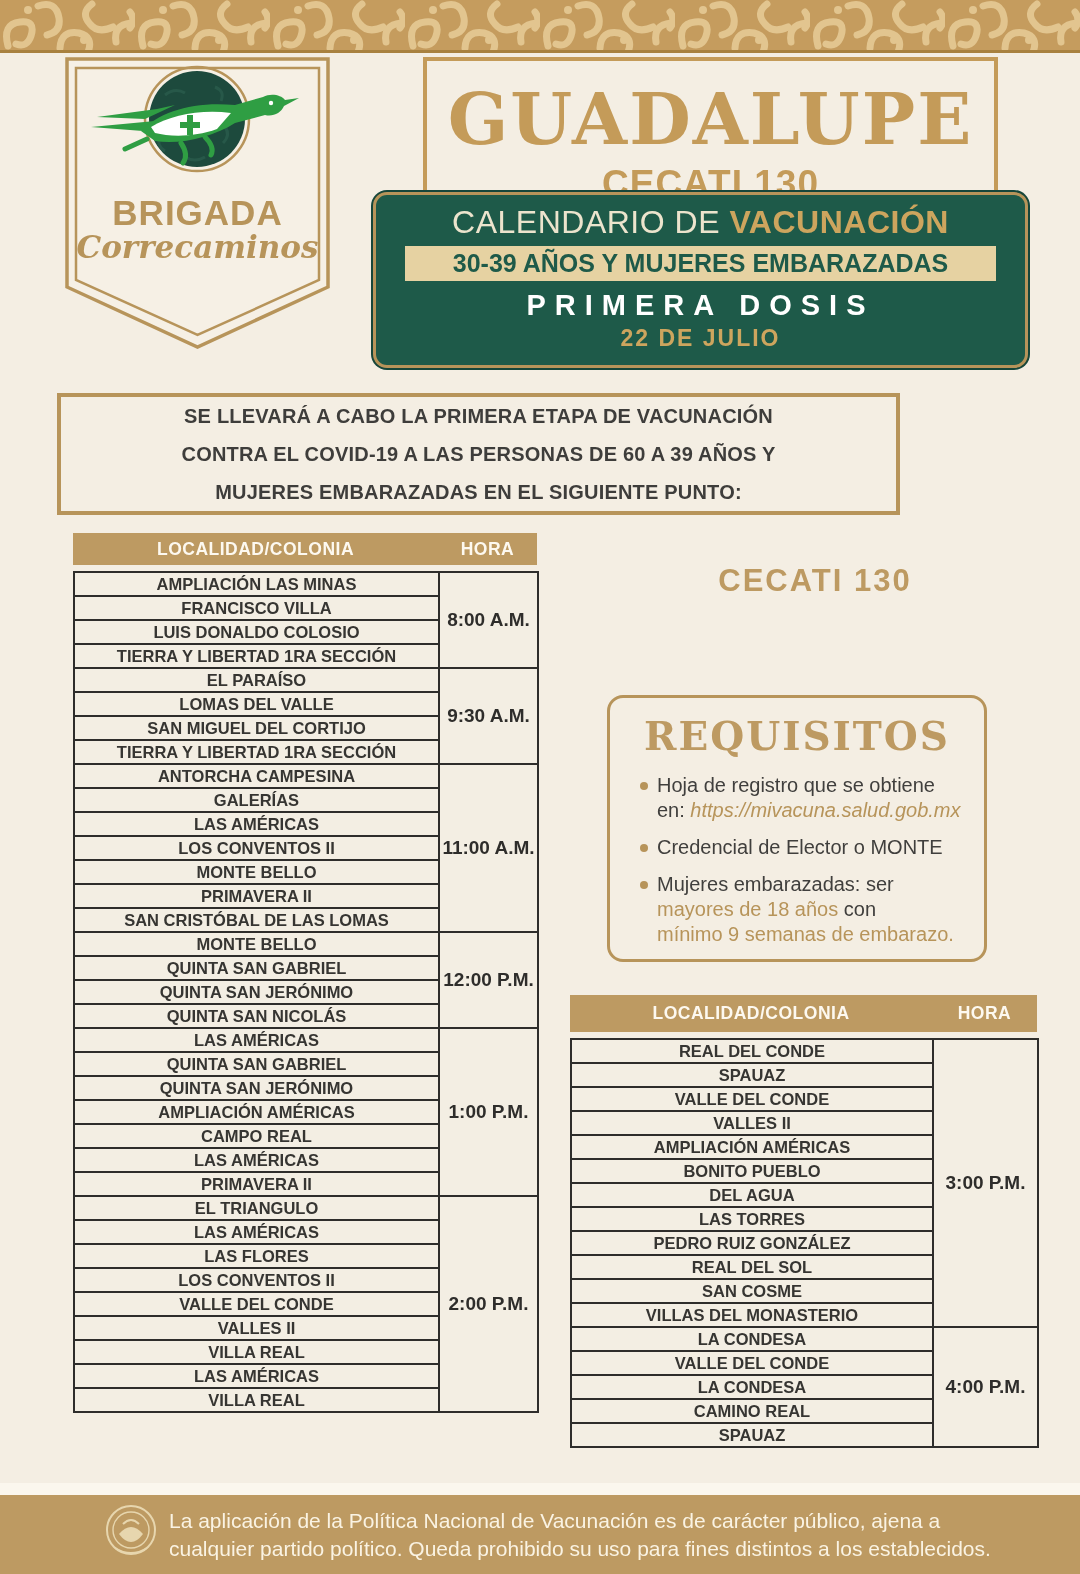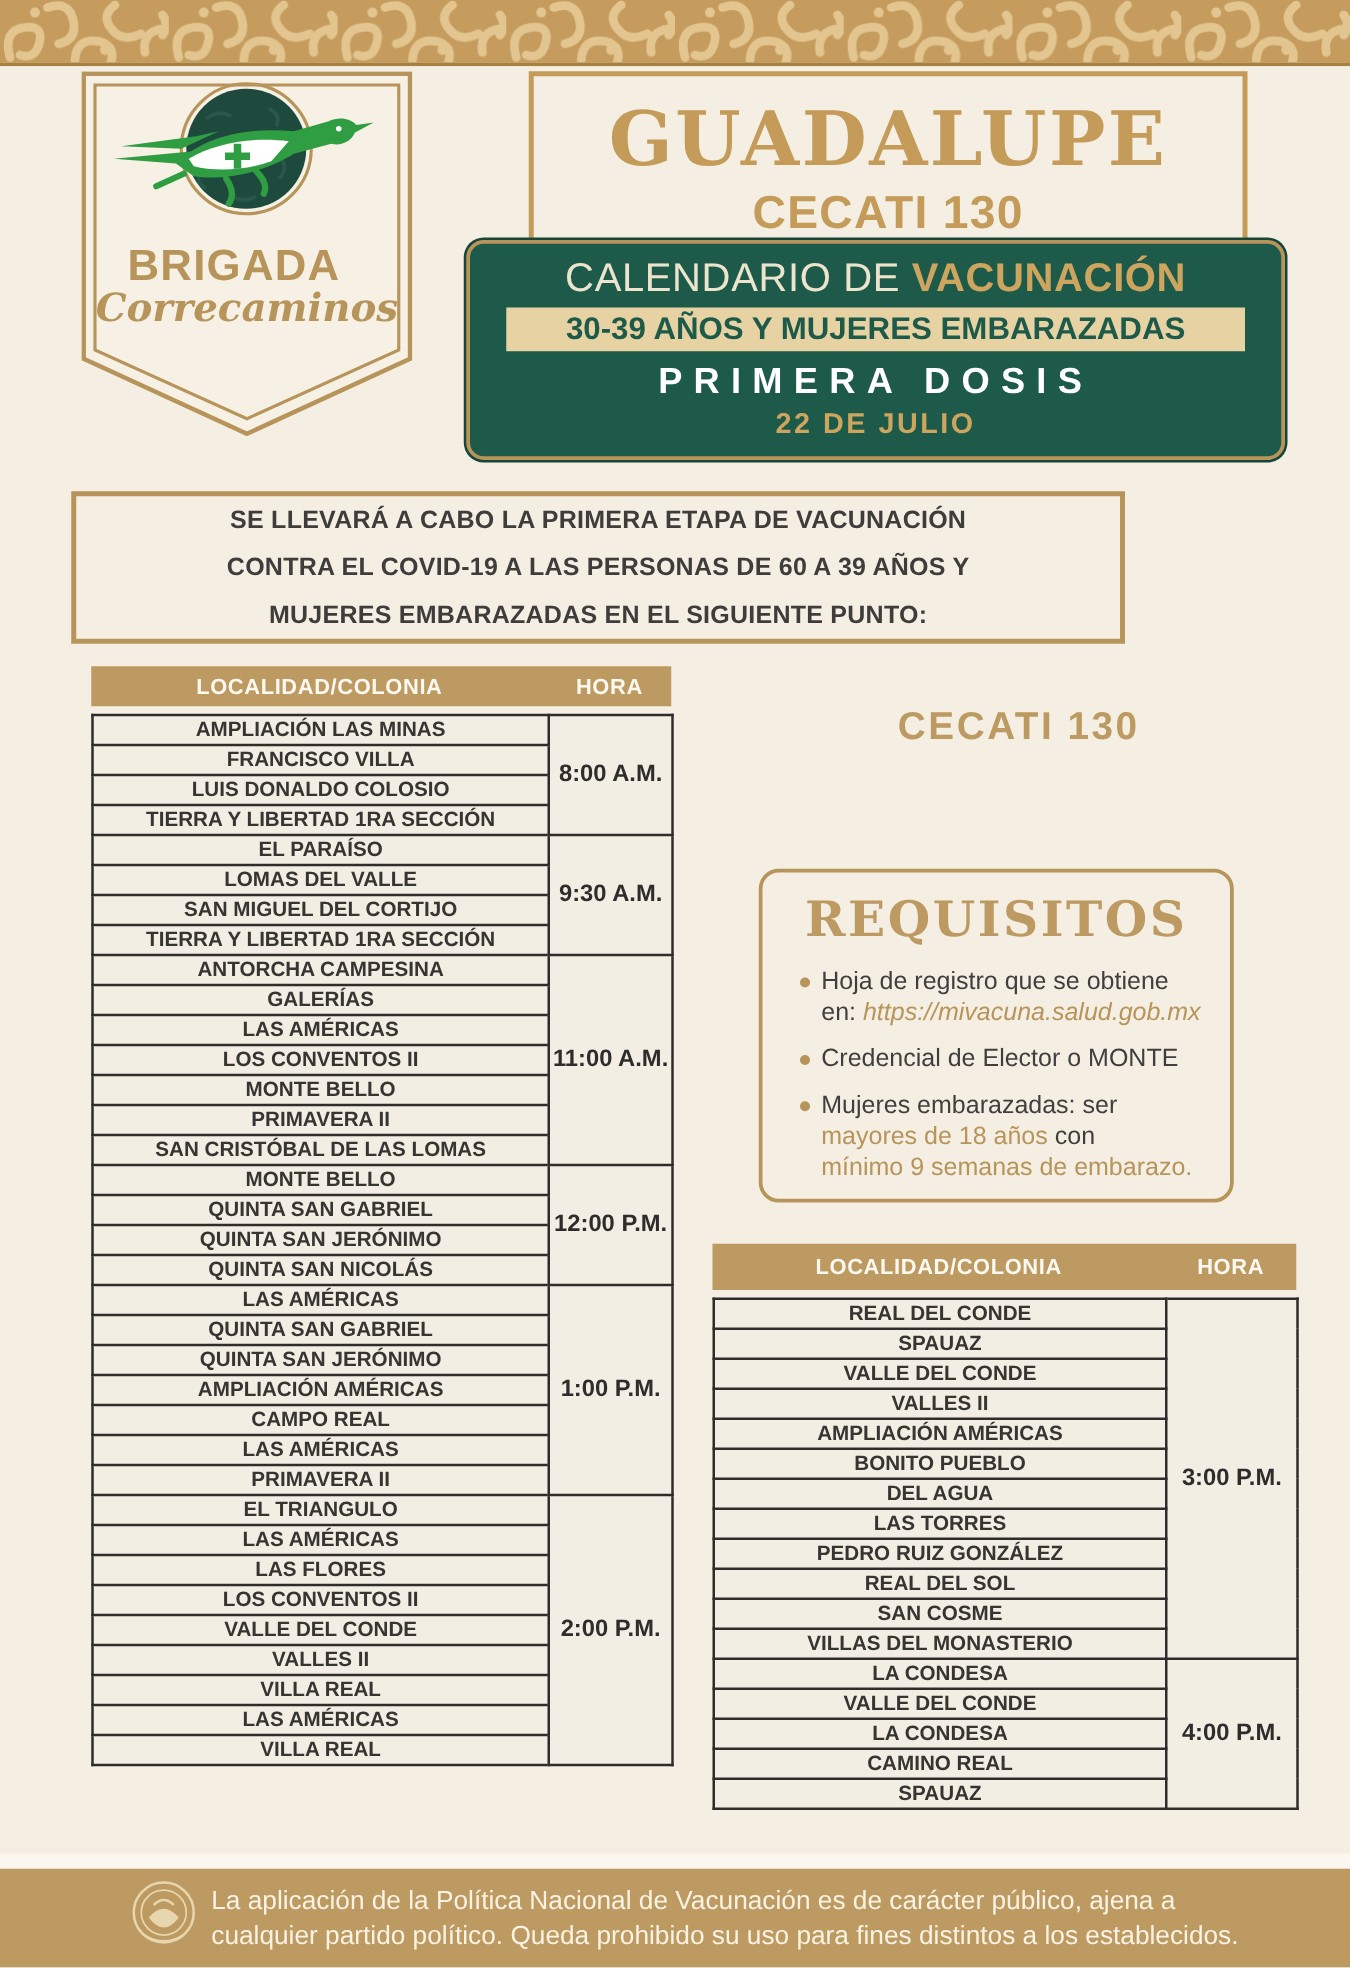--- a/index.html
+++ b/index.html
@@ -11,30 +11,30 @@
   .page{position:relative;width:1080px;height:1574px;background:var(--cream-bg);
     font-family:"Liberation Sans",sans-serif;overflow:hidden;margin:0 auto;}
   .abs{position:absolute;}
 
   
   .band{left:0;top:0;}
 
   
   .badge{left:65px;top:57px;width:265px;height:295px;}
   .badge-frame{position:absolute;left:0;top:0;}
-  .badge-title{position:absolute;left:0;top:136px;width:100%;
-    color:var(--gold);font-weight:bold;font-size:35px;letter-spacing:1px;margin-left:37px;}
+  .badge-title{position:absolute;left:0;top:136px;width:100%;text-align:center;
+    color:var(--gold);font-weight:bold;font-size:35px;letter-spacing:1px;}
   .badge-sub{position:absolute;left:0;top:172px;width:100%;text-align:center;
     color:var(--gold);font-family:"DejaVu Serif",serif;font-style:italic;font-weight:bold;font-size:31px;}
   .logo-svg{position:absolute;left:20px;top:8px;overflow:visible;}
 
   
   .title-box{left:423px;top:57px;width:575px;height:172px;border:4px solid var(--title-gold);
     box-sizing:border-box;text-align:center;}
-  .title-city{margin-top:16px;font-family:"DejaVu Serif",serif;font-weight:bold;font-size:60px;
+  .title-city{margin-top:16px;font-family:"DejaVu Serif",serif;font-weight:bold;font-size:71px;
     color:var(--title-gold);letter-spacing:2px;}
   .title-site{margin-top:2px;font-weight:bold;font-size:37px;color:var(--title-gold);letter-spacing:1px;}
 
   
   .cal-box{left:373px;top:192px;width:655px;height:176px;background:var(--green-dark);
     border:3px solid var(--gold);border-radius:14px;box-sizing:border-box;text-align:center;
     box-shadow:0 0 0 2px #16463a;}
   .cal-line1{margin-top:9px;font-size:32px;letter-spacing:.5px;}
   .cal-line1 .plain{color:#ece4cd;}
   .cal-line1 .accent{color:#cda55e;font-weight:bold;}

